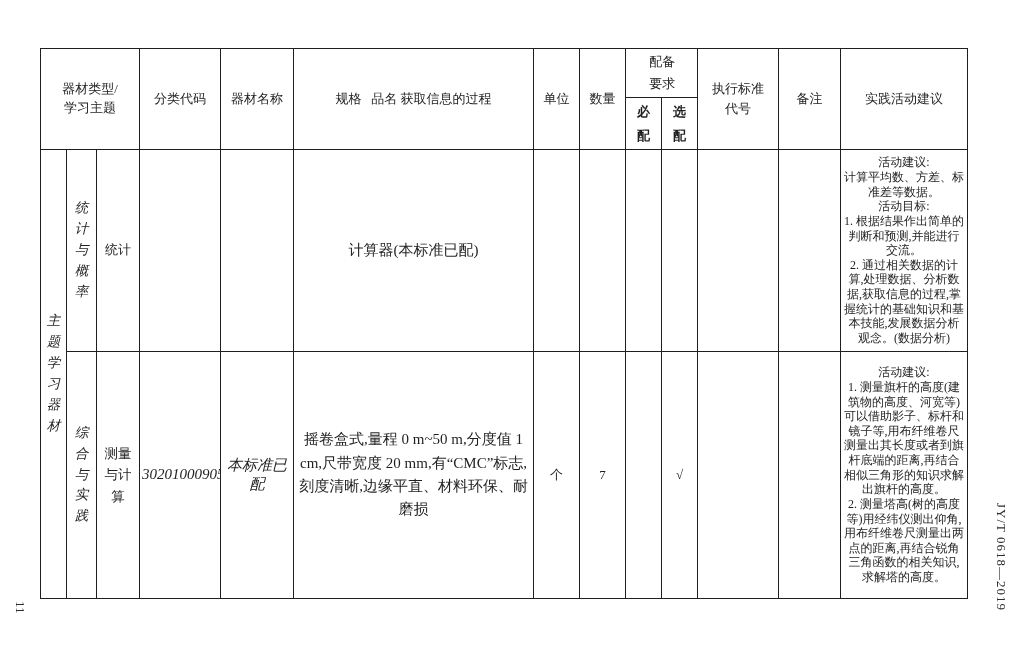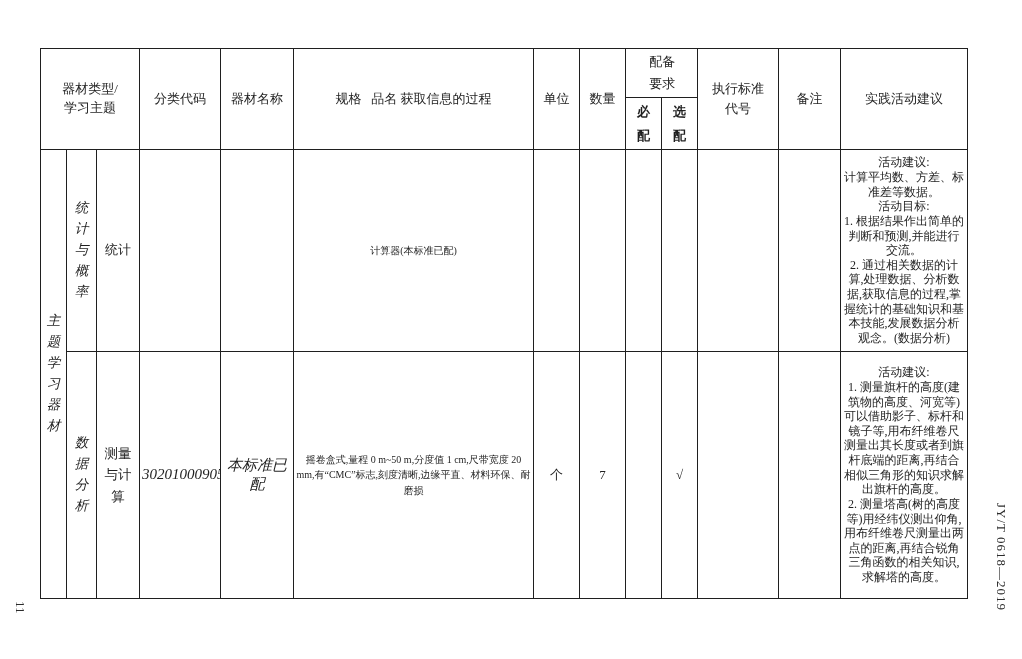--- a/index.html
+++ b/index.html
@@ -39,21 +39,21 @@
   .pre-line{white-space:pre-line;}
   .pre{white-space:pre;}
   .narrow1{display:inline-block;width:1.05em;word-break:break-all;line-height:1.8;font-weight:bold;}
   .narrow2{display:inline-block;width:2.1em;word-break:break-all;line-height:1.7;text-align:right;}
   .narrow4{display:inline-block;width:4.2em;word-break:break-all;line-height:1.5;}
   .vtext{display:inline-block;width:1.05em;word-break:break-all;line-height:1.55;font-size:13.5px;letter-spacing:0;font-style:italic;}
   .vtext2{display:inline-block;width:2.1em;word-break:break-all;line-height:1.6;font-size:13.5px;}
   .cell-spec{
     text-align:justify;
     padding:6px 8px;
-    font-size:10px;
+    font-size:15px;
     line-height:1.55;
   }
   .cell-sugg{
     vertical-align:top;
     text-align:justify;
     padding:4px 5px;
     font-size:12px;
     line-height:1.22;
     white-space:pre-line;
   }
@@ -132,21 +132,21 @@
       <td></td>
       <td></td>
       <td class="cell-sugg">活动建议:
 计算平均数、方差、标准差等数据。
 活动目标:
 1. 根据结果作出简单的判断和预测,并能进行交流。
 2. 通过相关数据的计算,处理数据、分析数据,获取信息的过程,掌握统计的基础知识和基本技能,发展数据分析观念。(数据分析)</td>
     </tr>
 
     <tr style="height:247px">
-      <td><span class="vtext">数据分析</span></td>
+      <td><span class="vtext">综合与实践</span></td>
       <td><span class="vtext2">测量与计算</span></td>
       <td class="cell-code">30201000905</td>
       <td class="cell-name">本标准已配</td>
       <td class="cell-spec">摇卷盒式,量程 0 m~50 m,分度值 1 cm,尺带宽度 20 mm,有“CMC”标志,刻度清晰,边缘平直、材料环保、耐磨损</td>
       <td>个</td>
       <td>7</td>
       <td></td>
       <td>√</td>
       <td></td>
       <td></td>

